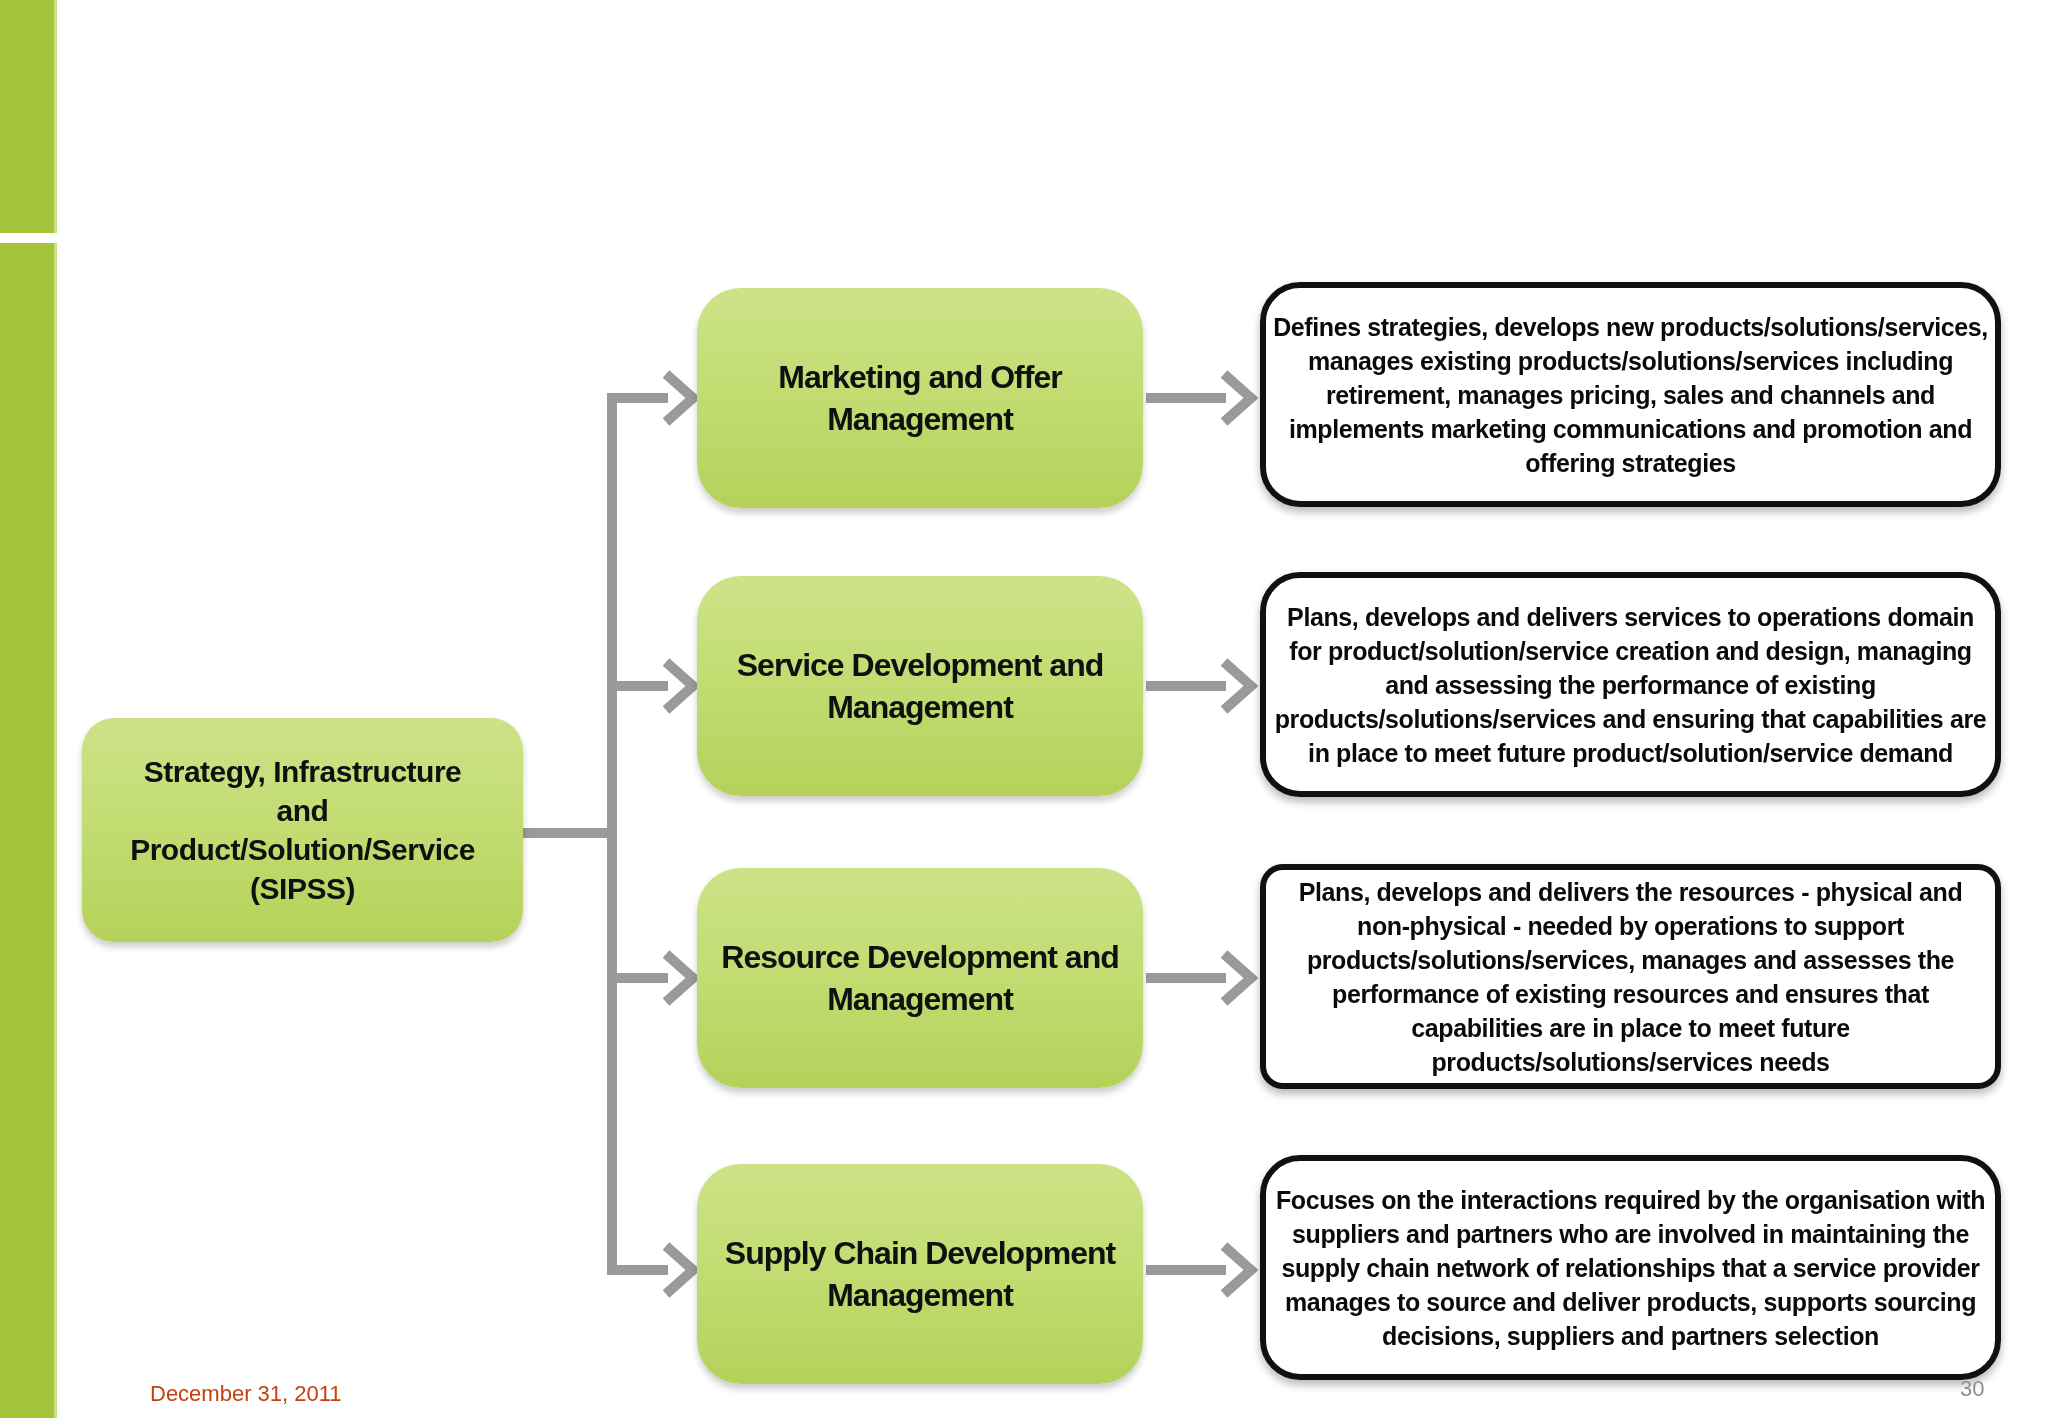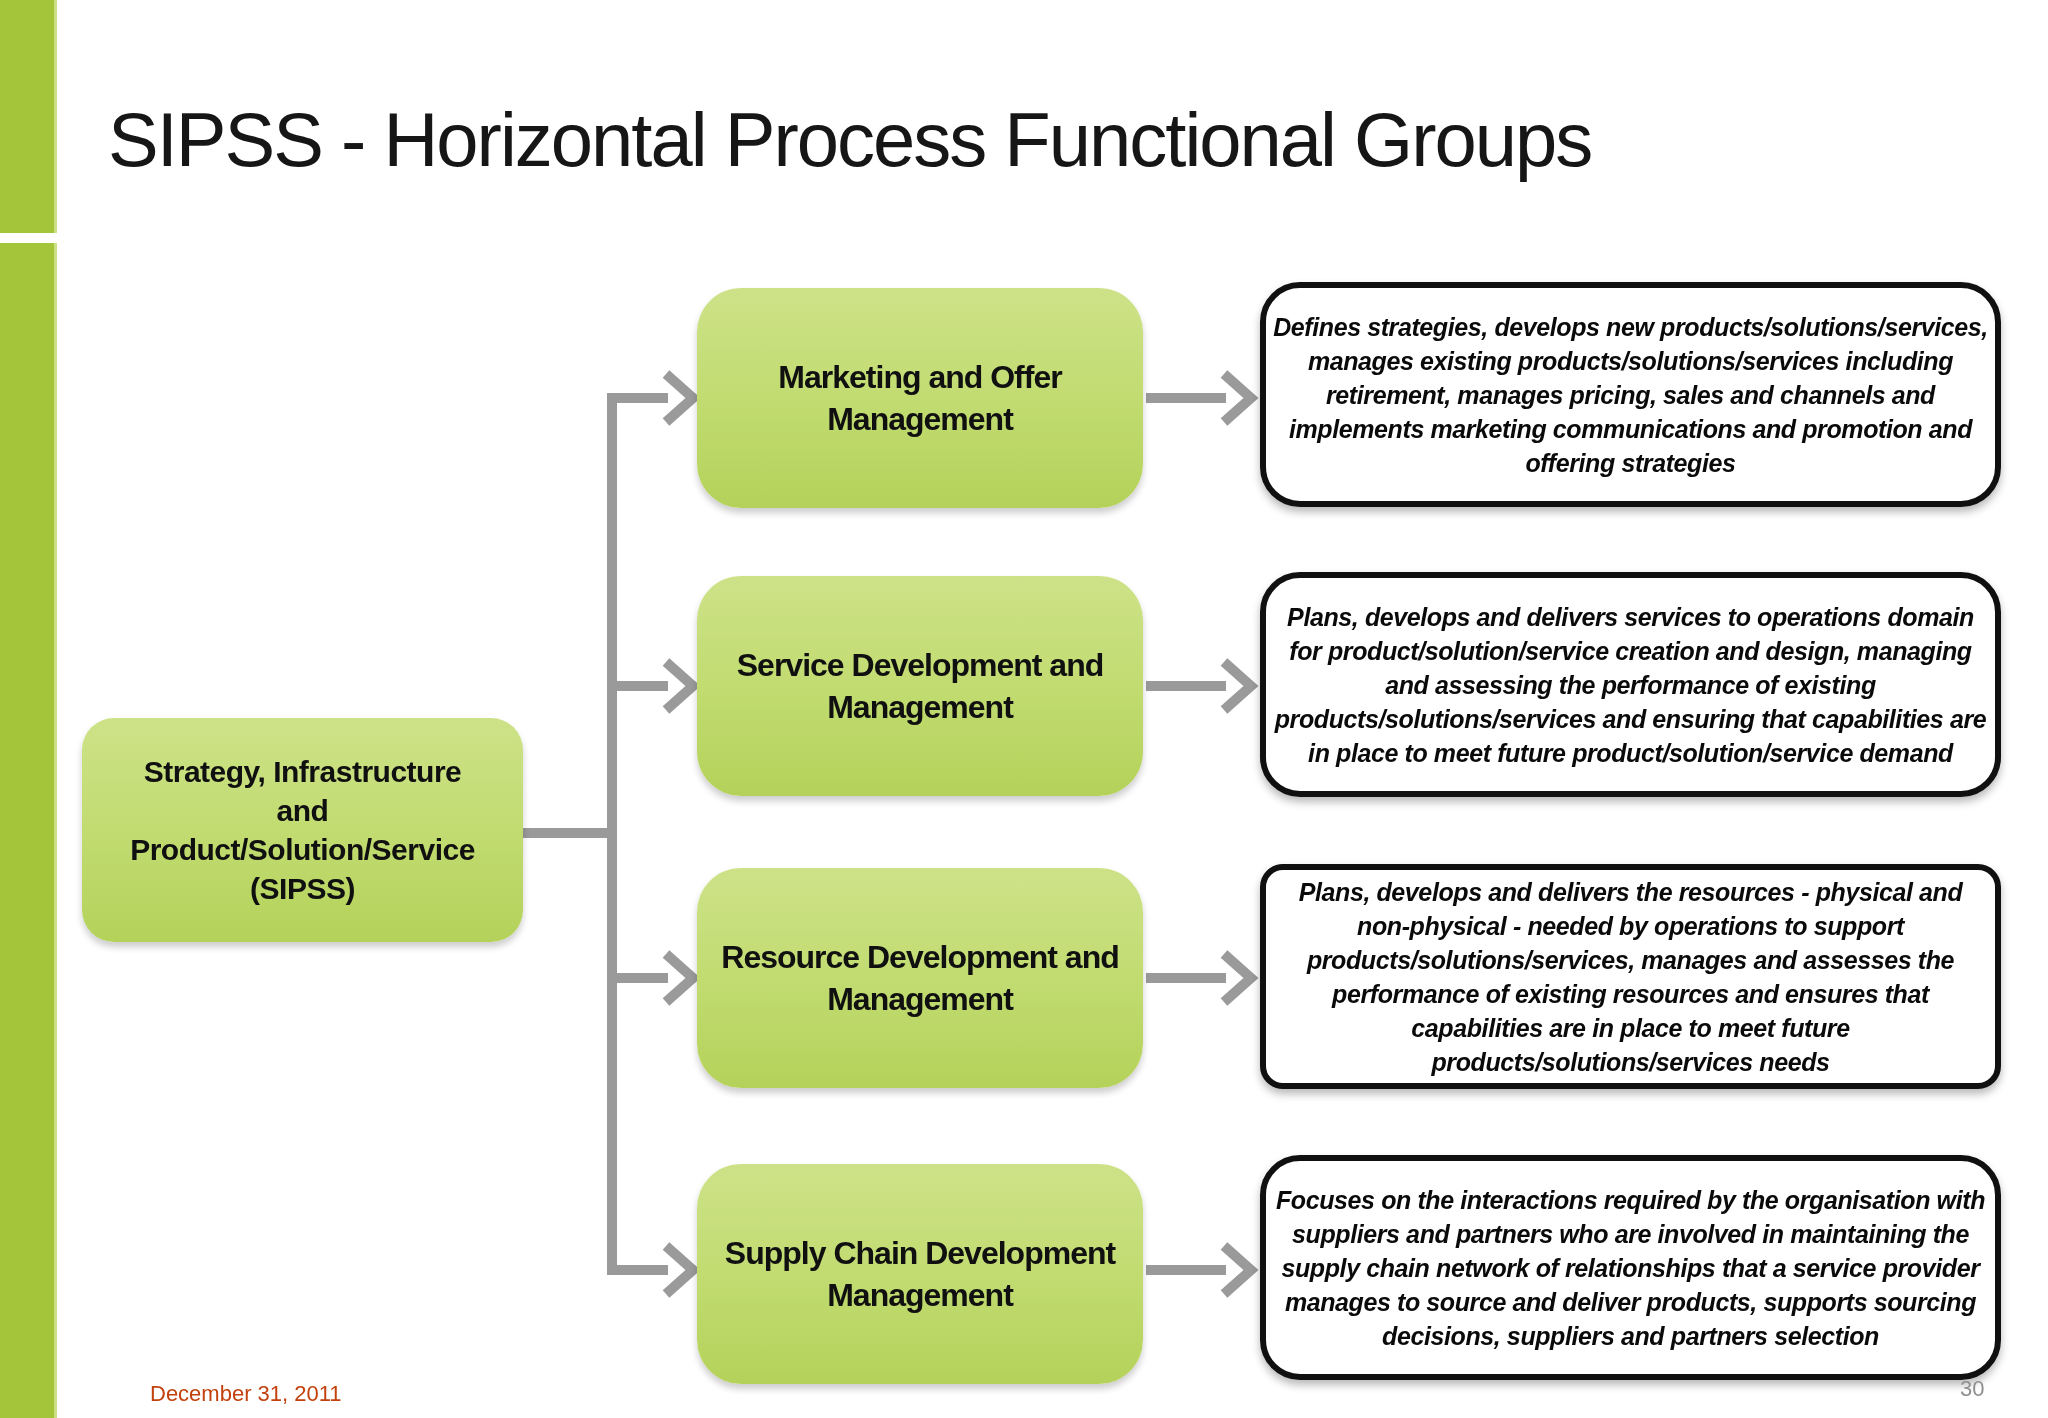--- a/index.html
+++ b/index.html
@@ -46,21 +46,21 @@
   .group-node.r3{top:1164px;}
 
   
   .desc-box{
     position:absolute;left:1260px;width:741px;height:225px;
     background:#ffffff;border:6px solid #101010;border-radius:40px;
     box-shadow:0 5px 8px rgba(0,0,0,0.28);
     display:flex;align-items:center;justify-content:center;
     text-align:center;color:#0a0a0a;font-weight:bold;
     font-size:25px;line-height:34px;letter-spacing:-0.4px;
-    box-sizing:border-box;padding:6px 4px;font-style:italic;
+    box-sizing:border-box;padding:6px 4px;
   }
   .desc-box.r0{top:282px;}
   .desc-box.r1{top:572px;text-align:center;}
   .desc-box.r2{top:864px;border-radius:23px;}
   .desc-box.r3{top:1155px;}
 
   
   .connectors{position:absolute;left:0;top:0;width:2048px;height:1418px;pointer-events:none;}
   .connectors path{stroke:#9a9a9a;stroke-width:10;fill:none;stroke-linejoin:miter;}
 
@@ -75,21 +75,20 @@
   }
 </style>
 </head>
 <body>
 
 <div class="slide">
 
   <div class="accent-bar top"></div>
   <div class="accent-bar bottom"></div>
 
-  <div class="title">SIPSS - Horizontal Process Functional Groups</div>
 
   <svg class="connectors" viewBox="0 0 2048 1418">
 
     <path d="M 520 833 L 612 833"></path>
 
     <path d="M 668 398 L 612 398 L 612 1270 L 668 1270"></path>
 
     <path d="M 612 686 L 668 686"></path>
     <path d="M 612 978 L 668 978"></path>
 

